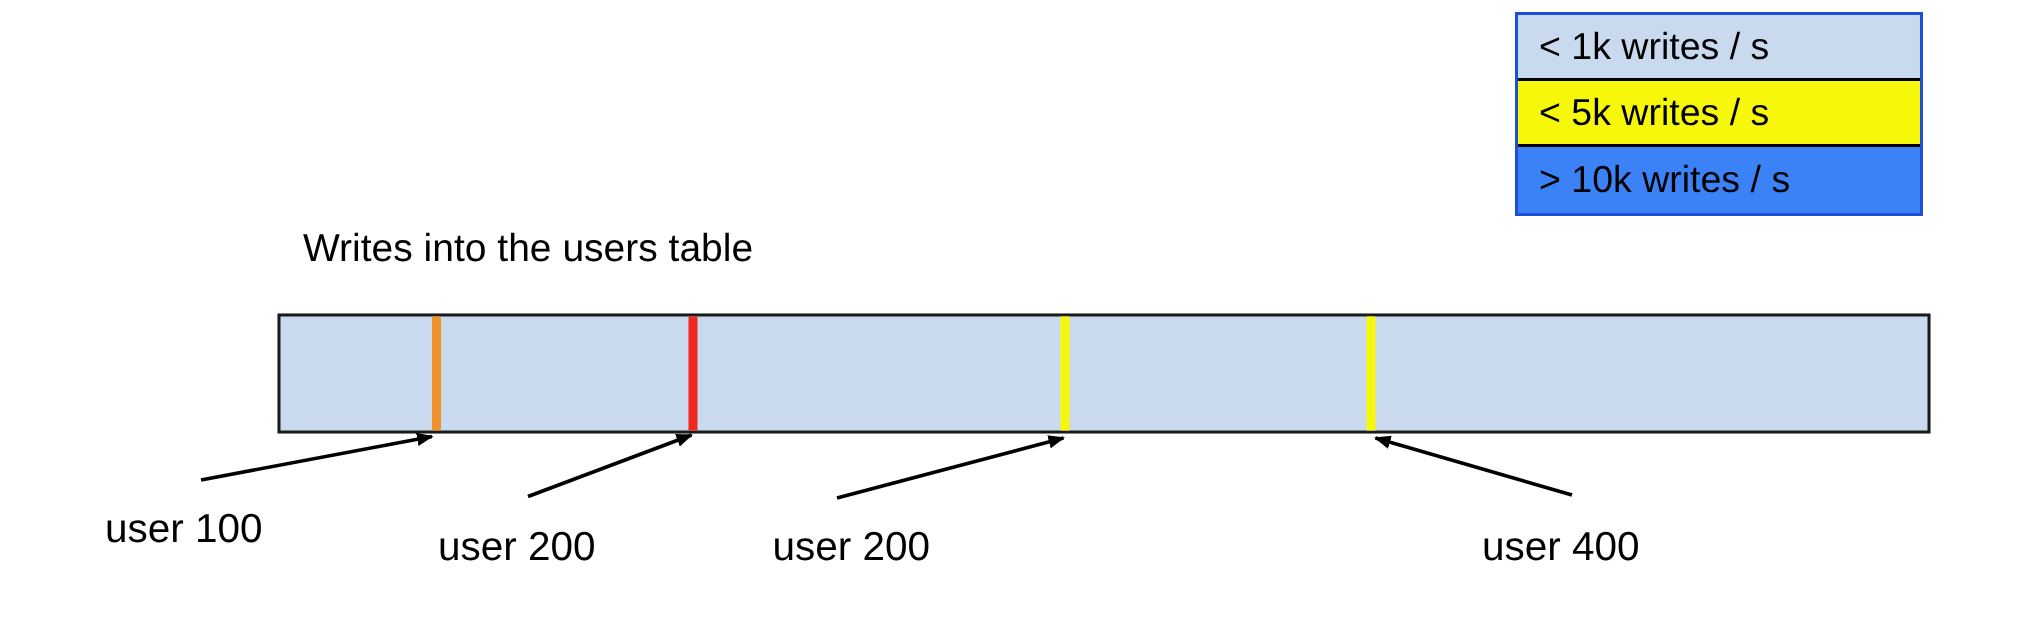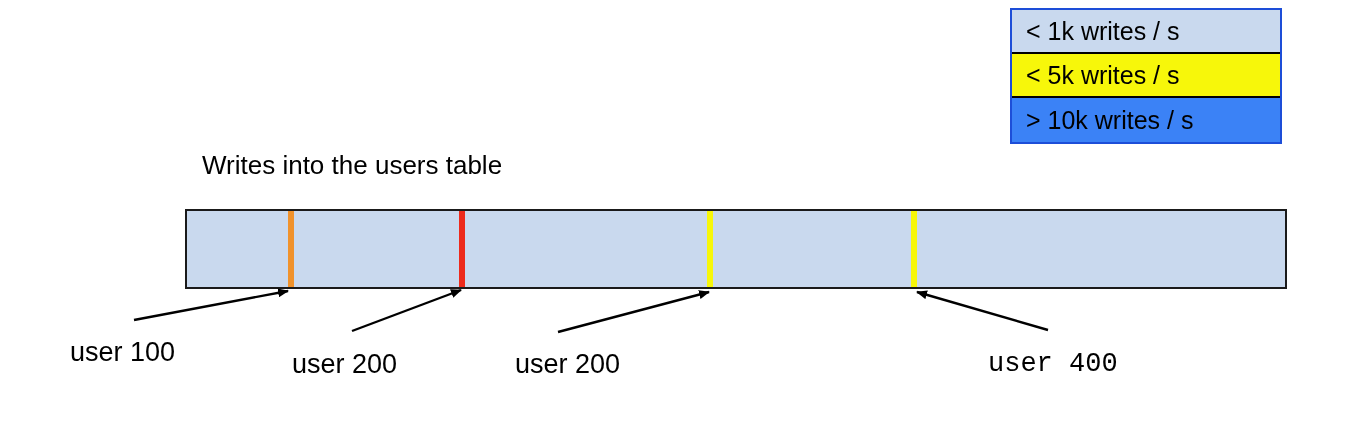--- a/index.html
+++ b/index.html
@@ -120,13 +120,13 @@
   </defs>
   <line x1="134" y1="320" x2="288" y2="291" stroke="#000000" stroke-width="2.4" marker-end="url(#ah)"></line>
   <line x1="352" y1="331" x2="461" y2="290" stroke="#000000" stroke-width="2.4" marker-end="url(#ah)"></line>
   <line x1="558" y1="332" x2="709" y2="292" stroke="#000000" stroke-width="2.4" marker-end="url(#ah)"></line>
   <line x1="1048" y1="330" x2="917" y2="292" stroke="#000000" stroke-width="2.4" marker-end="url(#ah)"></line>
 </svg>
 
 <div class="boundary-label" style="left:50px;  top:339px;">user 100</div>
 <div class="boundary-label" style="left:272px; top:351px;">user 200</div>
 <div class="boundary-label" style="left:495px; top:351px;">user 200</div>
-<div class="boundary-label" style="left:968px; top:351px;font-family:Liberation Mono, monospace;">user 400</div>
+<div class="boundary-label" style="left:968px; top:351px;">user 400</div>
 
 </body></html>

